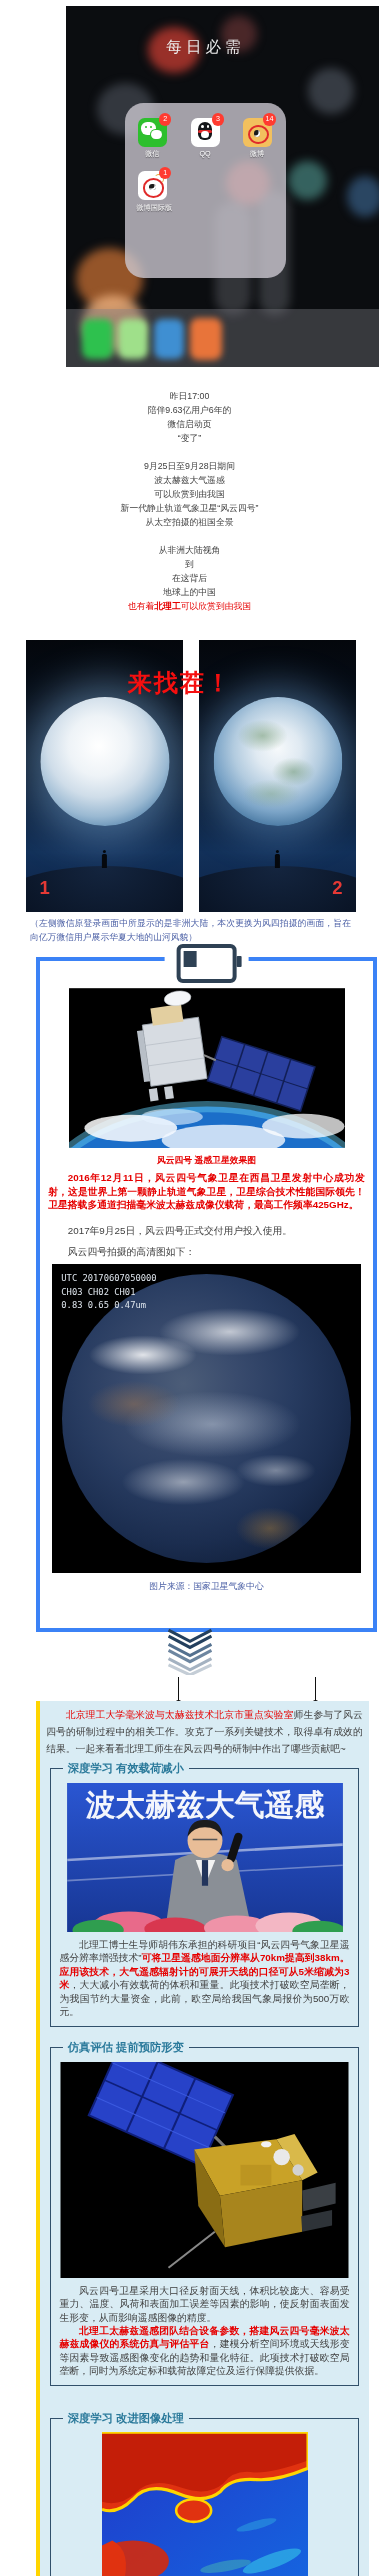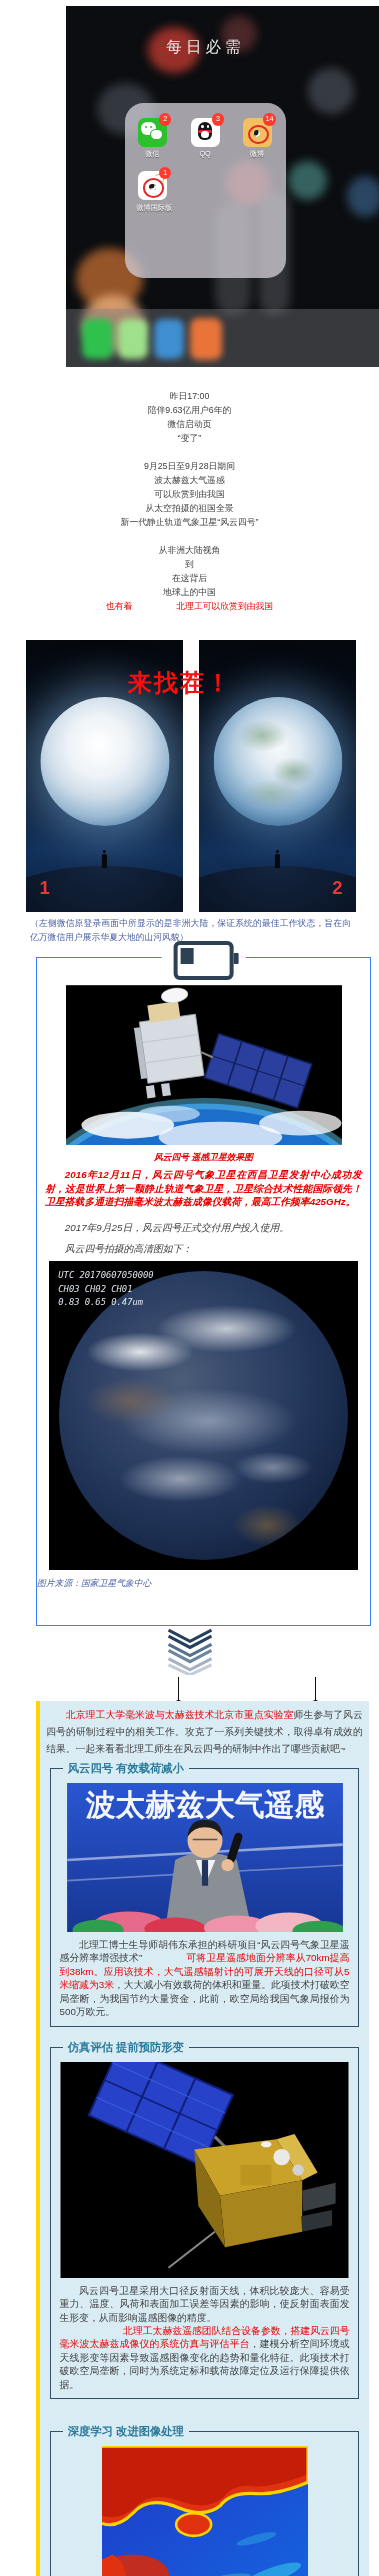--- a/index.html
+++ b/index.html
@@ -32,21 +32,21 @@
   .wb{background:#f2c05e;border-radius:6px;}
   .wbi{background:#fff;}
   .weye{position:absolute;left:5.2px;top:7.2px;width:17.5px;height:15.5px;border:2.6px solid #e02a2a;border-radius:50% 50% 50% 50%;border-top-color:#e02a2a;}
   .wpupil{position:absolute;left:11.3px;top:12.4px;width:6.7px;height:6.7px;background:#1a1a1a;border-radius:50%;box-shadow:inset -1.5px -1.5px 0 #fff;}
   .warc{position:absolute;right:2.6px;top:2.6px;width:8.2px;height:8.2px;border:1.5px solid #e3a93c;border-left-color:transparent;border-bottom-color:transparent;border-radius:50%;}
 
   
   .intro{position:absolute;left:0;top:389px;width:379px;text-align:center;color:#404040;font-size:8.8px;}
   .iline{min-height:14px;line-height:14px;}
   .seg-red{color:#e60000;}
-  .seg-redb{color:#e60000;font-weight:normal;padding-left:44px;}
+  .seg-redb{color:#e60000;font-weight:bold;}
   .seg-black{color:#404040;}
 
   
   .compare{position:absolute;left:26px;top:640px;width:330px;height:272px;}
   .cmp-img{position:absolute;top:0;width:157px;height:272px;overflow:hidden;background:linear-gradient(180deg,#04070c 0%,#081527 50%,#123059 78%,#0c2347 100%);}
   .cmp-img.left{left:0;} .cmp-img.right{left:173px;}
   .globe{position:absolute;left:50%;transform:translateX(-50%);top:57px;width:129px;height:129px;border-radius:50%;}
   .globe.g1{background:radial-gradient(circle at 45% 38%,#ffffff 0%,#eef3f7 28%,#cfdde9 48%,#9ab9d2 66%,#5584ad 82%,#1e4a7a 96%);box-shadow:0 0 41px 14.4px rgba(140,190,240,.45);}
   .globe.g2{background:
      radial-gradient(ellipse 36px 23px at 38% 30%,rgba(110,150,110,.55),transparent 70%),
@@ -58,21 +58,21 @@
   .figure{position:absolute;left:50%;transform:translateX(-50%);bottom:44px;width:6.2px;height:18.5px;}
   .figure .head{width:3.6px;height:3.6px;border-radius:50%;background:#05080d;margin:0 auto;}
   .figure .body{width:4.6px;height:14px;background:#05080d;border-radius:1.5px 1.5px 0.5px 0.5px;margin:0.5px auto 0;}
   .cmp-overlay{position:absolute;left:0;top:27px;width:308px;text-align:center;color:#f50f0f;font-size:24px;font-weight:900;letter-spacing:2.1px;}
   .cmp-num{position:absolute;bottom:13.4px;font-size:18.5px;font-weight:bold;color:#e53935;}
   .cmp-num.n1{left:13.4px;} .cmp-num.n2{right:13.4px;}
   .cap-blue{color:#4a5fa5;font-size:8.8px;line-height:14px;}
   .cmp-caption{position:absolute;left:30px;top:916px;width:321px;text-align:justify;}
 
   
-  .mainbox{position:absolute;left:36px;top:957px;width:333px;height:667px;border:1px solid #3b82f6;background:#fff;font-style:italic;}
+  .mainbox{position:absolute;left:36px;top:957px;width:333px;height:667px;border:4px solid #3b82f6;background:#fff;}
   .battery-holder{position:absolute;top:-17.5px;left:50%;transform:translateX(-50%);background:#fff;padding:0 12.4px;}
   .battery{position:relative;width:52px;height:31px;border:4.1px solid #2e4154;border-radius:6.2px;background:#fff;}
   .battery .term{position:absolute;right:-8.8px;top:8.2px;width:5.2px;height:11.3px;background:#2e4154;border-radius:1px;}
   .battery .fill{position:absolute;left:3.6px;top:3.6px;width:12.4px;height:15.5px;background:#2e4154;}
   .sat-img{display:block;margin:27px auto 0;}
   .cap-red{color:#e60000;font-size:8.8px;text-align:center;margin-top:7.2px;font-weight:bold;}
   .para{font-size:9.8px;line-height:13.4px;color:#404040;text-align:justify;}
   .indent{text-indent:2em;}
   .red-para{color:#e60000;font-weight:bold;margin:4.1px 8.2px 0;}
   .mb-p1{margin:12.4px 8.2px 0;}
@@ -82,21 +82,21 @@
     background:
       radial-gradient(ellipse 77px 28px at 28% 28%,rgba(255,255,255,.85),transparent 70%),
       radial-gradient(ellipse 98px 33px at 58% 20%,rgba(255,255,255,.7),transparent 72%),
       radial-gradient(ellipse 62px 31px at 25% 45%,rgba(150,115,85,.55),transparent 75%),
       radial-gradient(ellipse 118px 44px at 52% 52%,rgba(225,233,244,.45),transparent 75%),
       radial-gradient(ellipse 88px 33px at 42% 72%,rgba(255,255,255,.5),transparent 70%),
       radial-gradient(ellipse 57px 23px at 74% 68%,rgba(255,255,255,.4),transparent 70%),
       radial-gradient(ellipse 46px 28px at 72% 88%,rgba(160,120,60,.5),transparent 75%),
       radial-gradient(circle at 42% 38%,#4c5d78 0%,#394b6d 22%,#273b60 45%,#1b2d4f 65%,#0e1c36 85%,#060c19 100%);}
   .earth-overlay{position:absolute;left:9.3px;top:8.2px;color:#dfe6ee;font-family:"DejaVu Sans Mono",monospace;font-size:8.8px;line-height:13.4px;}
-  .cap-src{margin-top:6.2px;text-align:left;}
+  .cap-src{margin-top:6.2px;text-align:center;}
 
   
   .chev{position:absolute;left:50%;transform:translateX(-50%);}
   .pin{position:absolute;width:5.2px;}
   .pin .stick{width:1.5px;height:23px;background:#111;margin:0 auto;}
   .pin .dot{width:4.6px;height:4.6px;border-radius:50%;background:#111;margin:-0.5px auto 0;}
 
   
   .panel{position:absolute;left:36px;top:1701px;width:333px;height:1001px;background:#d9ecf4;border-left:4.1px solid #ffd500;border-bottom:3.1px solid #ffd500;box-sizing:border-box;overflow:hidden;}
   .panel-intro{margin:5.2px 6.2px 0;font-size:9.8px;line-height:17px;text-align:justify;text-indent:2em;color:#404040;}
@@ -174,22 +174,22 @@
 
   <div class="intro">
       <div class="iline">昨日17:00</div>
       <div class="iline">陪伴9.63亿用户6年的</div>
       <div class="iline">微信启动页</div>
       <div class="iline">“变了”</div>
       <div class="iline">&nbsp;</div>
       <div class="iline">9月25日至9月28日期间</div>
       <div class="iline">波太赫兹大气遥感</div>
       <div class="iline">可以欣赏到由我国</div>
+      <div class="iline">新一代静止轨道气象卫星“风云四号”</div>
       <div class="iline">从太空拍摄的祖国全景</div>
-      <div class="iline">新一代静止轨道气象卫星“风云四号”</div>
       <div class="iline">&nbsp;</div>
       <div class="iline">从非洲大陆视角</div>
       <div class="iline">到</div>
       <div class="iline">在这背后</div>
       <div class="iline">地球上的中国</div>
       <div class="iline"><span class="seg-red">也有着</span><span class="seg-redb">北理工</span><span class="seg-red">可以欣赏到由我国</span></div>
     </div>
 
   <div class="compare">
     <div class="cmp-img left">
@@ -205,21 +205,21 @@
       <div class="globe g2"></div>
       <div class="hill"></div>
       <div class="figure">
           <div class="head"></div>
           <div class="body"></div>
         </div>
       <div class="cmp-num n2">2</div>
     </div>
     <div class="cmp-overlay">来找茬！</div>
   </div>
-  <div class="cap-blue cmp-caption">（左侧微信原登录画面中所显示的是非洲大陆，保证系统的最佳工作状态，旨在向亿万微信用户展示华夏大地的山河风貌）</div>
+  <div class="cap-blue cmp-caption">（左侧微信原登录画面中所显示的是非洲大陆，本次更换为风四拍摄的画面，旨在向亿万微信用户展示华夏大地的山河风貌）</div>
 
   <div class="mainbox">
     <div class="battery-holder">
       <div class="battery">
           <div class="term"></div>
           <div class="fill"></div>
         </div>
     </div>
 
     <svg class="sat-img" width="276" height="160" viewBox="0 0 536 310">
@@ -283,21 +283,21 @@
     </div>
   <div class="pin" style="left:313px;top:1677px;">
       <div class="stick"></div>
       <div class="dot"></div>
     </div>
 
   <div class="panel">
     <div class="panel-intro"><span class="seg-red">北京理工大学毫米波与太赫兹技术北京市重点实验室</span><span class="seg-black">师生参与了风云四号的研制过程中的相关工作。攻克了一系列关键技术，取得卓有成效的结果。一起来看看北理工师生在风云四号的研制中作出了哪些贡献吧~</span></div>
 
     <div class="sec">
-      <div class="sec-title">风云四号 有效载荷减小</div>
+      <div class="sec-title">深度学习 有效载荷减小</div>
       <svg class="photo" width="276" height="149" viewBox="0 0 536 290">
         <rect width="536" height="290" fill="#1d40ae"></rect>
         <rect width="536" height="290" fill="url(#spgrad)"></rect>
         <defs>
           <linearGradient id="spgrad" x1="0" y1="0" x2="0" y2="1">
             <stop offset="0" stop-color="#2a56d2"></stop>
               <stop offset="1" stop-color="#173693"></stop>
           </linearGradient>
         </defs>
         <text x="268" y="62" text-anchor="middle" font-size="58" font-weight="bold" fill="#ffffff" opacity=".95">波太赫兹大气遥感</text>

